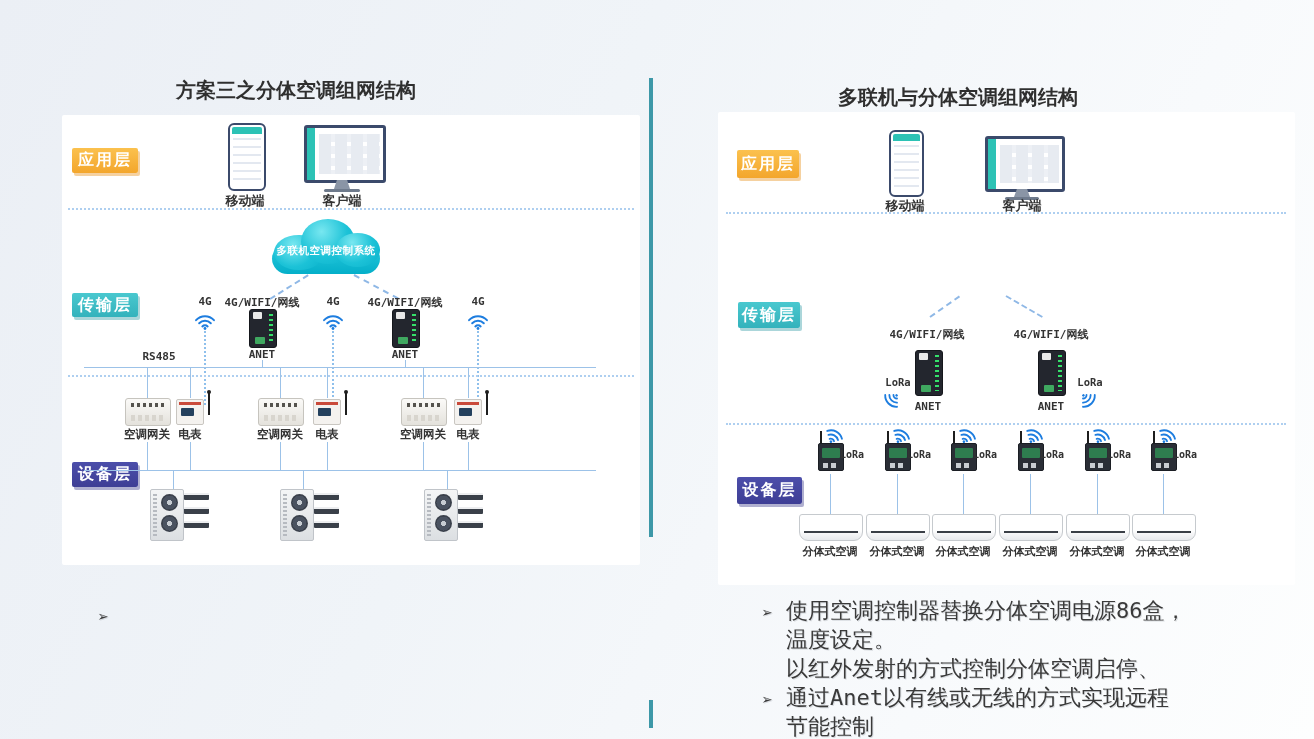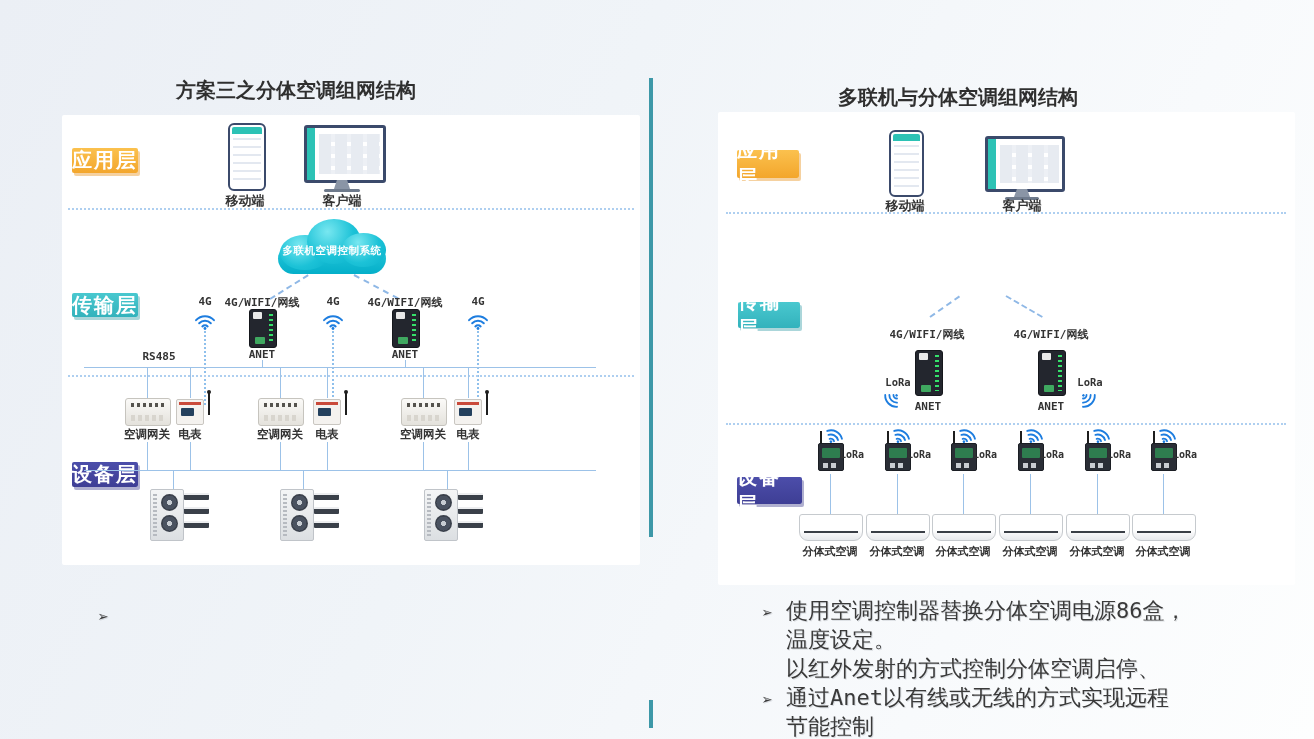--- a/index.html
+++ b/index.html
@@ -10,21 +10,21 @@
   
   .page-title{position:absolute;left:94px;top:6px;margin:0;font-size:38px;font-weight:700;
               color:#1F4878;letter-spacing:2px;text-shadow:2px 2px 2px rgba(110,130,160,.55);}
   .subtitle{position:absolute;font-size:20px;font-weight:700;color:#2F2F2F;text-align:center;}
   .divider{position:absolute;left:649px;top:78px;width:4px;height:459px;background:#3D98A8;}
   .divider.seg2{top:700px;height:28px;}
   
   .card{position:absolute;background:#FFFFFF;border-radius:2px;}
   
   .badge{position:absolute;display:flex;align-items:center;justify-content:center;
-         color:#fff;font-weight:700;font-size:20px;letter-spacing:2px;border-radius:2px;font-family:Liberation Mono, monospace;}
+         color:#fff;font-weight:700;font-size:16px;letter-spacing:2px;border-radius:2px;font-family:Liberation Mono, monospace;}
   .badge.orange{background:linear-gradient(180deg,#FBC14E,#F3A62C);box-shadow:2px 3px 0 rgba(233,152,44,.45);}
   .badge.teal{background:linear-gradient(180deg,#49C8CF,#33B2BC);box-shadow:2px 3px 0 rgba(45,152,162,.4);}
   .badge.indigo{background:linear-gradient(180deg,#4C4EAA,#3E3E95);box-shadow:2px 3px 0 rgba(58,58,138,.4);}
   
   .hline{position:absolute;height:0;border-top:1px solid #9CC2E8;}
   .dotline{position:absolute;height:0;border-top:2px dotted #AECFF0;}
   .vline{position:absolute;width:0;border-left:1px solid #9CC2E8;}
   .vdot{position:absolute;width:0;border-left:2px dotted #8FC0EC;}
   .dash{position:absolute;height:0;border-top:2px dashed #8FB8E6;transform-origin:left center;}
   
@@ -115,21 +115,21 @@
 
     <div class="phone" style="left:166px;top:8px;width:34px;height:64px"></div>
     <div class="dev-label" style="left:146px;top:77px;width:74px">移动端</div>
     <div class="monitor" style="left:242px;top:10px;width:76px;height:52px"></div>
     <div class="stand" style="left:272px;top:65px;width:16px;height:9px"></div>
     <div class="stand-base" style="left:262px;top:74px;width:36px;height:3px"></div>
     <div class="dev-label" style="left:242px;top:77px;width:76px">客户端</div>
 
     <div class="dotline" style="left:6px;top:93px;width:566px"></div>
 
-    <div class="cloud" style="left:214px;top:104px;width:112px;height:58px">
+    <div class="cloud" style="left:208px;top:104px;width:112px;height:58px">
       <i class="c1"></i>
         <i class="c2"></i>
         <i class="c3"></i>
       <span class="cloud-label">多联机空调控制系统</span>
     </div>
     <div class="dash" style="left:208px;top:183px;width:45px;transform:rotate(-32deg)"></div>
     <div class="dash" style="left:292px;top:159px;width:50px;transform:rotate(28deg)"></div>
 
     <div class="badge teal" style="left:10px;top:178px;width:66px;height:24px">传输层</div>
 

